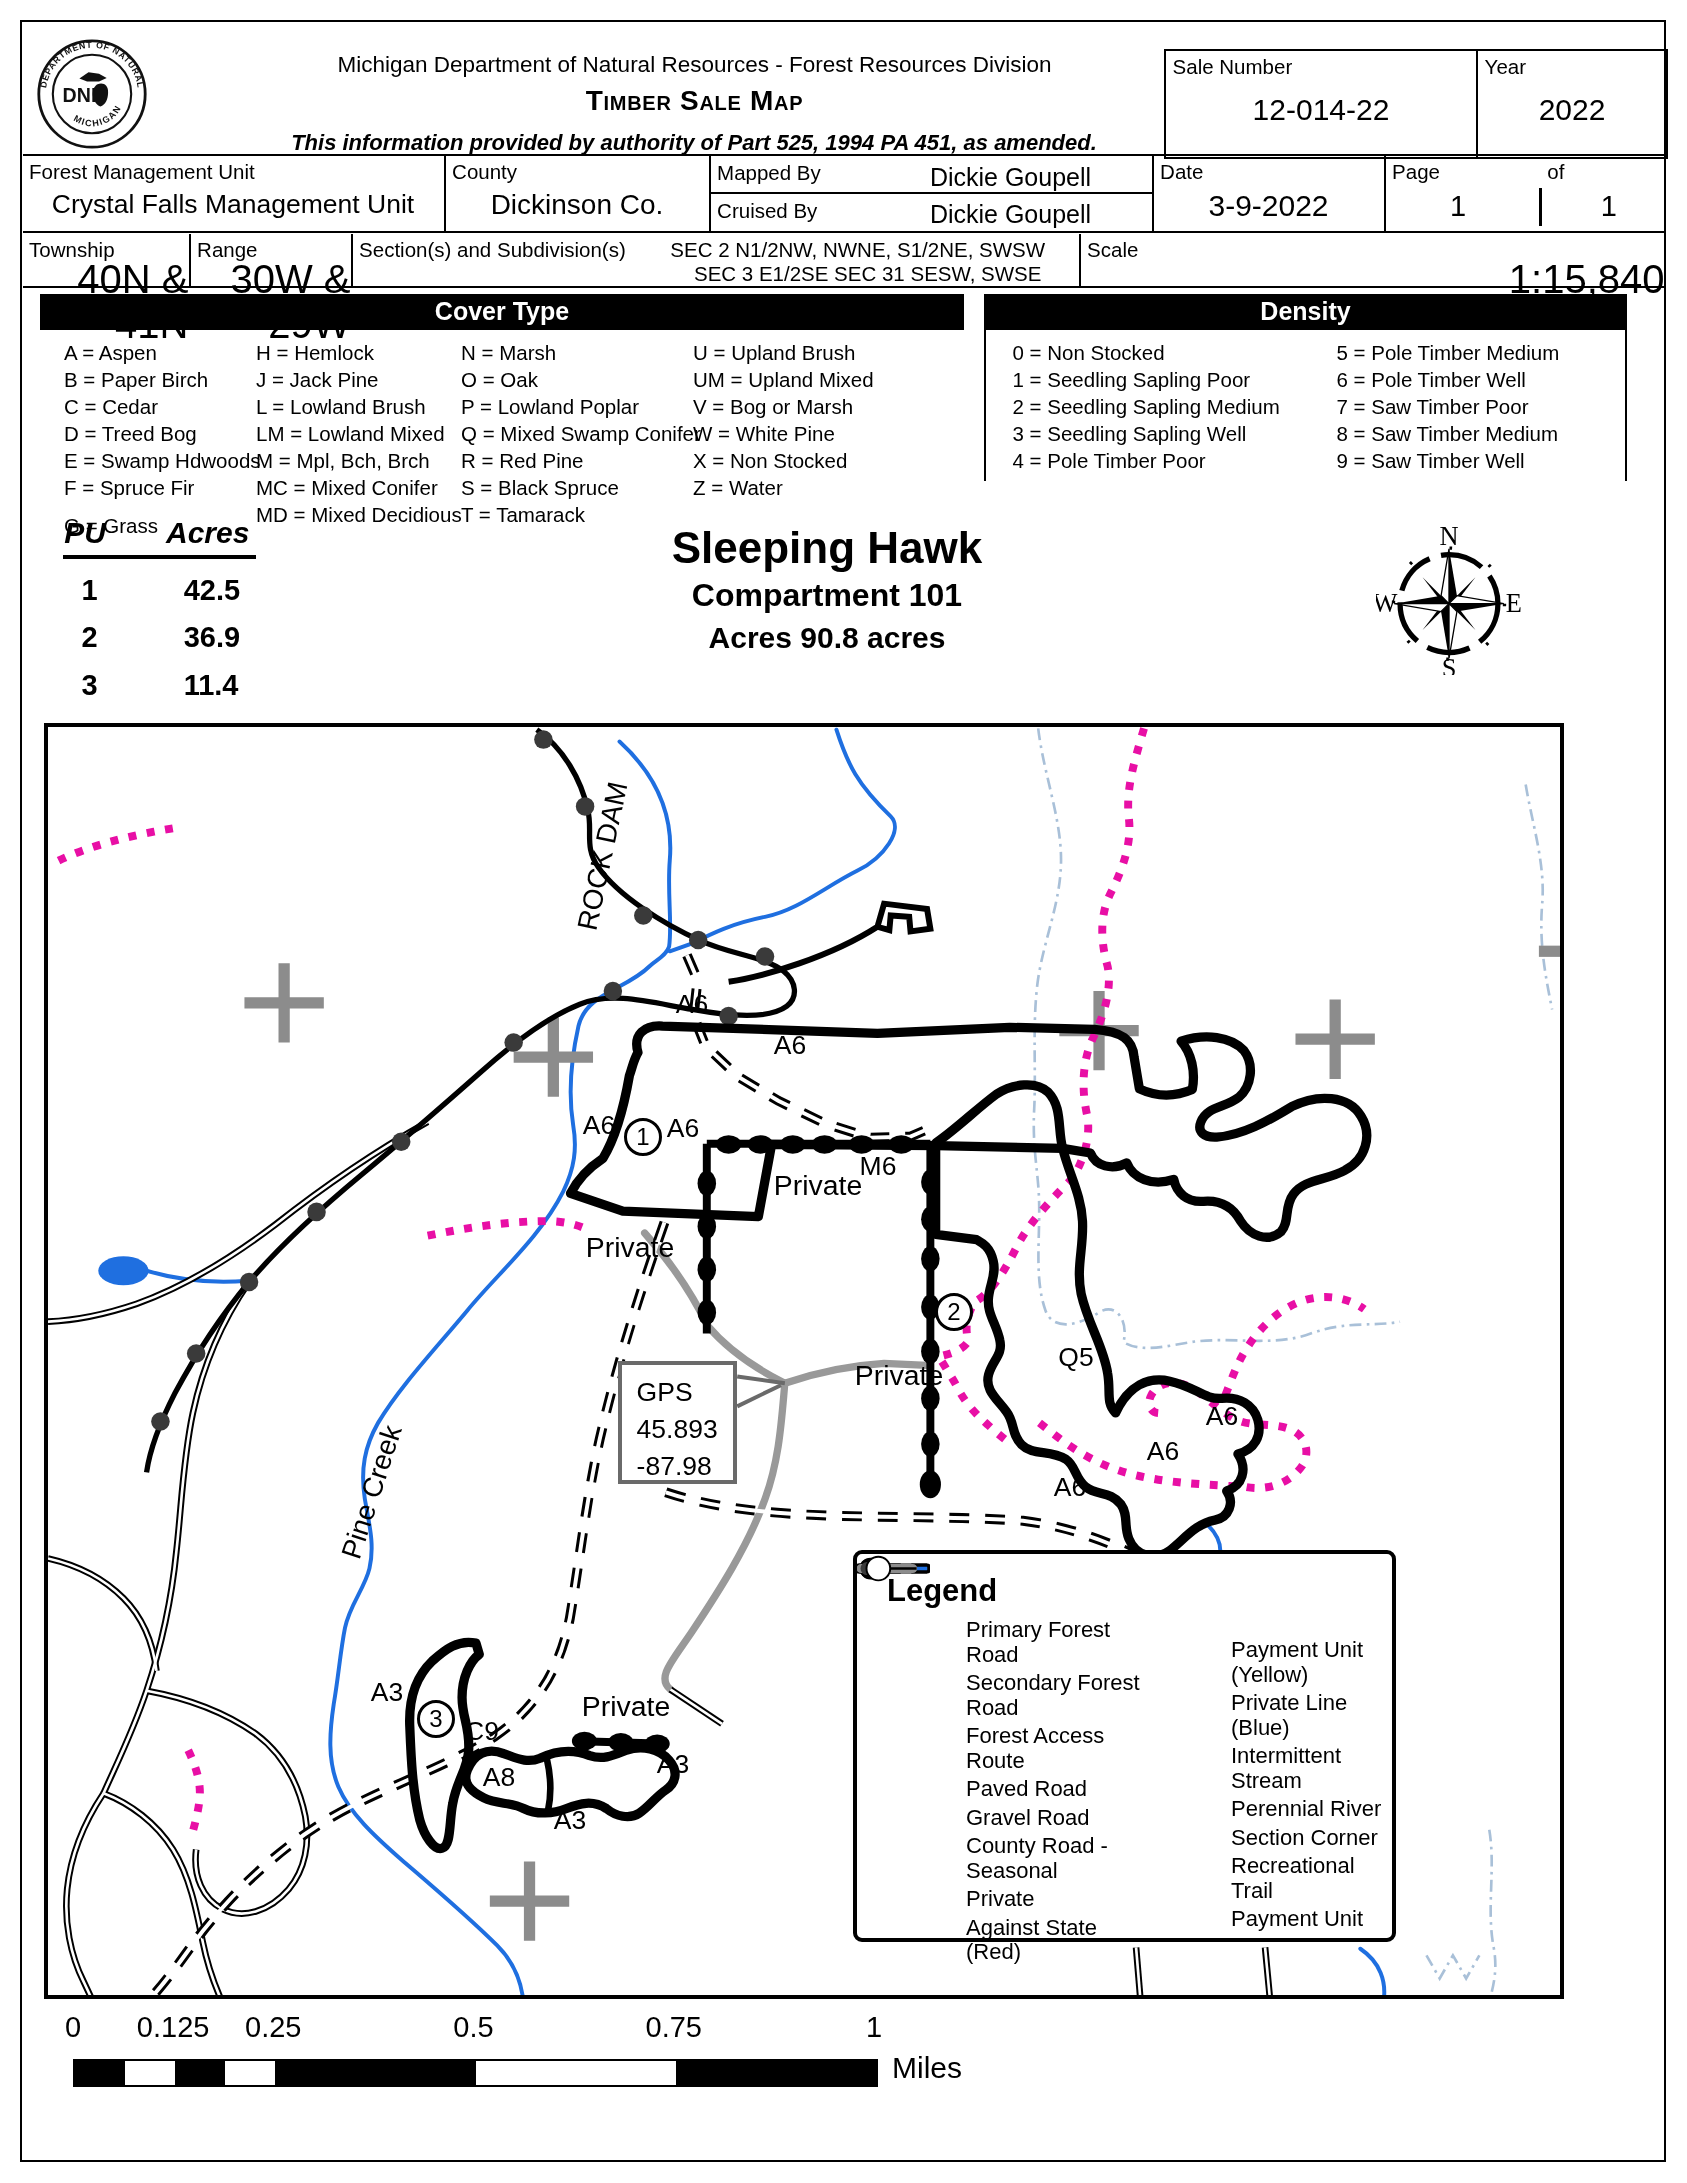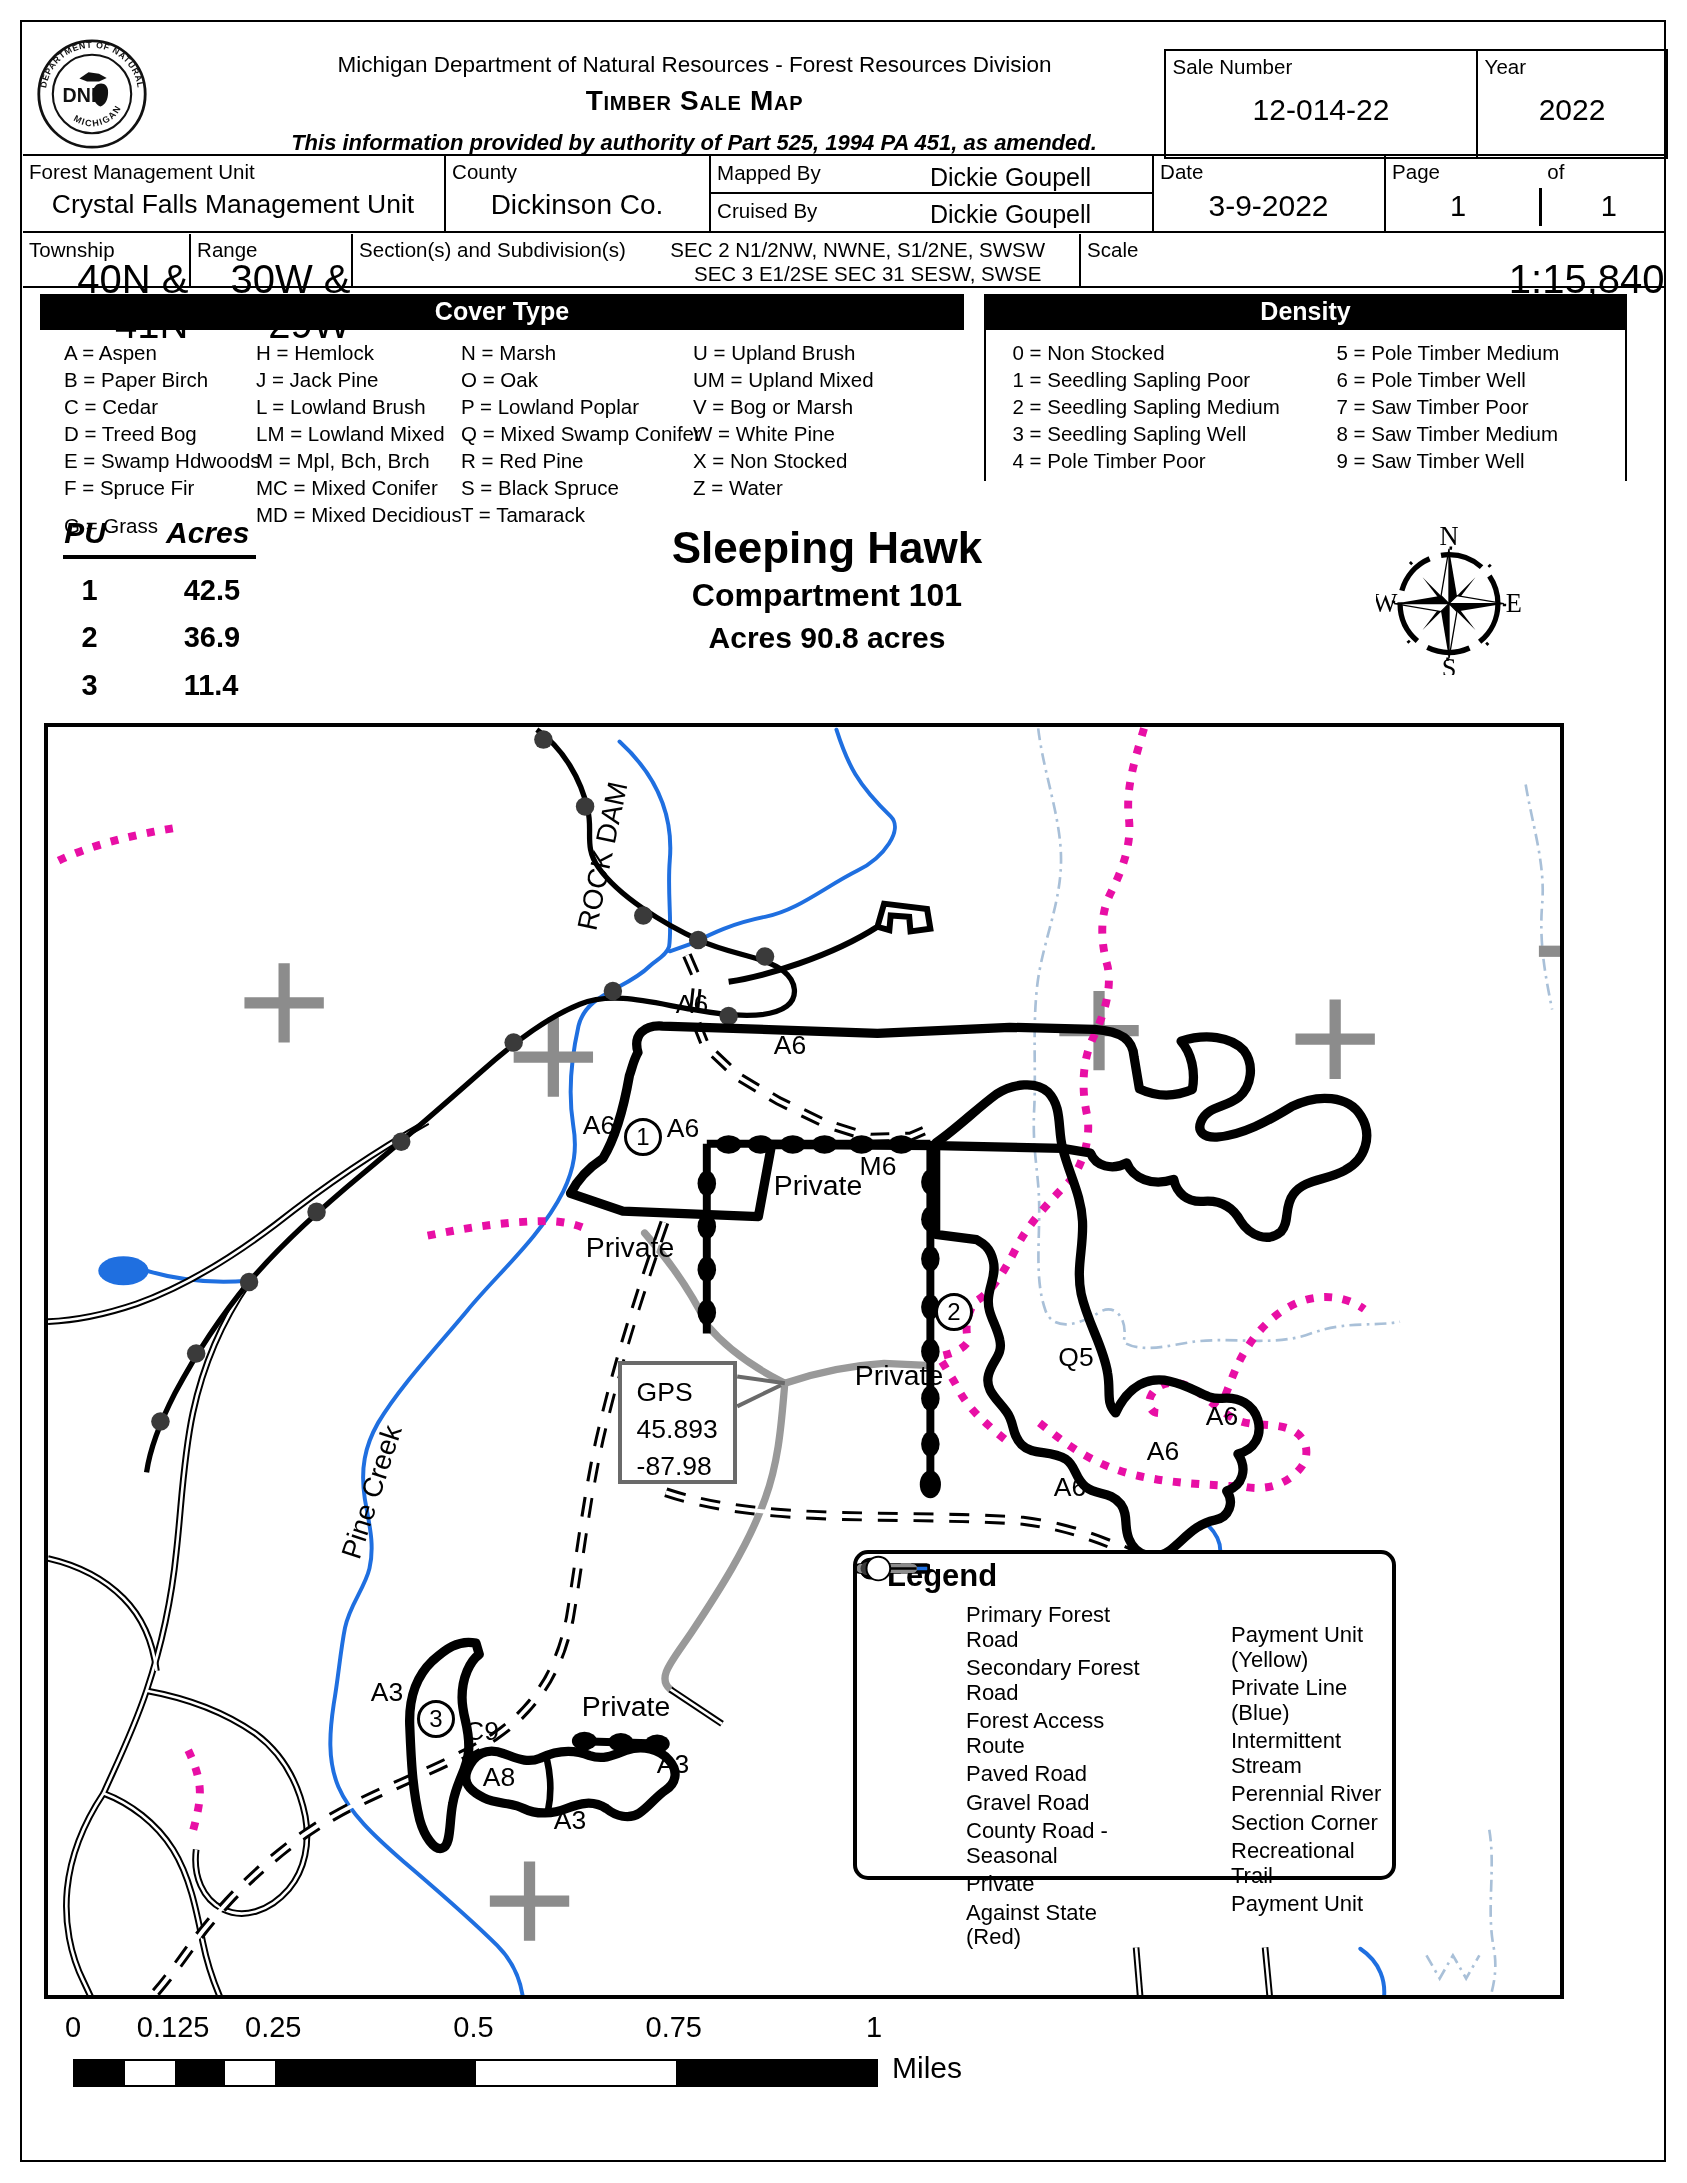--- a/index.html
+++ b/index.html
@@ -67,22 +67,22 @@
   #map{left:44px;top:723px;width:1520px;height:1276px;border:4px solid #000;box-sizing:border-box;overflow:hidden;}
   #map svg{position:absolute;left:0;top:0;}
   .map-label{position:absolute;font-size:26.5px;white-space:nowrap;}
   .pu-circle{position:absolute;width:32px;height:32px;border:3.3px solid #000;border-radius:50%;
              background:#fff;font-size:24px;display:flex;align-items:center;justify-content:center;
              transform:translate(-50%,-50%);}
   #gps-box{left:570px;top:634px;width:119px;height:123px;background:#fff;border:4px solid #6a6a6a;
            font-size:26.5px;padding:9.3px 0 0 14.6px;line-height:37px;box-sizing:border-box;}
 
   
-  #legend{left:805px;top:823px;width:543px;height:330px;background:#fff;border:4px solid #000;
-          border-radius:15px;box-sizing:border-box;padding:4px 0 0 30px;}
+  #legend{left:805px;top:823px;width:543px;height:392px;background:#fff;border:4px solid #000;
+          border-radius:9px;box-sizing:border-box;padding:19px 0 0 30px;}
   #legend-title{font-size:31px;font-weight:bold;margin-bottom:9.3px;}
   #legend-cols{display:flex;}
   #legend-left{width:265px;}
   #legend-right{width:238px;padding-top:20px;}
   .lg-item{display:flex;align-items:center;margin-bottom:4px;}
   .lg-icon{width:79px;flex:none;}
   .lg-label{font-size:22px;line-height:24.5px;}
 
   
   #sb-ticks{left:73px;top:2011px;width:801px;height:33px;}

